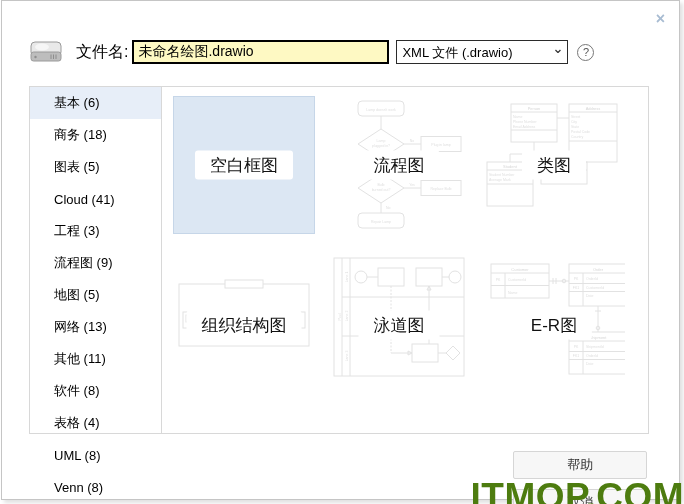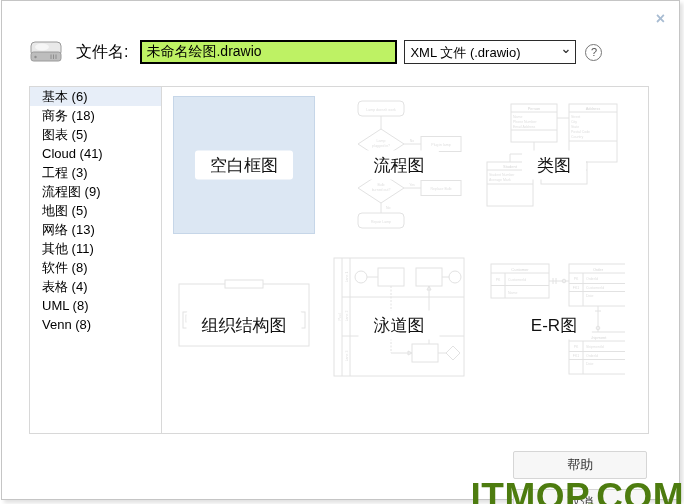--- a/index.html
+++ b/index.html
@@ -5,34 +5,34 @@
   html,body{margin:0;padding:0;width:684px;height:504px;background:#fff;overflow:hidden;
     font-family:"Liberation Sans","DejaVu Sans",sans-serif;}
   .dialog{position:absolute;left:1px;top:0;width:679px;height:500px;background:#fff;
     border:1px solid #c5c5c5;box-sizing:border-box;box-shadow:3px 3px 4px rgba(0,0,0,.12);}
   .close{position:absolute;top:11px;right:14px;color:#a8bcd2;font-size:16px;font-weight:bold;
     line-height:14px;cursor:pointer;}
   
   .file-row{position:absolute;left:27px;top:36px;height:30px;display:flex;align-items:center;}
   .disk{width:34px;height:30px;flex:0 0 auto;}
   .fn-label{margin-left:13px;font-size:16px;color:#000;white-space:nowrap;}
-  .fn-input{margin-left:12px;width:245px;height:18px;border:2px solid #000;font-size:14px;
-    padding:1px 4px;font-family:inherit;color:#000;outline:none;background:#bef264;}
+  .fn-input{margin-left:4px;width:245px;height:18px;border:2px solid #000;font-size:14px;
+    padding:1px 4px;font-family:inherit;color:#000;outline:none;background:#fef9c3;}
   .sel-wrap{position:relative;margin-left:7px;width:172px;height:24px;}
   .sel-wrap select{width:100%;height:100%;border:1px solid #2b2b2b;border-radius:0;background:#fff;
     font-size:13px;font-family:inherit;color:#000;padding:0 18px 0 5px;
     -webkit-appearance:none;-moz-appearance:none;appearance:none;}
   .sel-chev{position:absolute;right:5px;top:1px;font-size:13px;color:#333;font-weight:bold;pointer-events:none;}
   .help-circle{margin-left:9px;width:15px;height:15px;border:1px solid #777;border-radius:50%;
     color:#555;font-size:11px;display:flex;align-items:center;justify-content:center;cursor:pointer;}
   
   .picker{position:absolute;left:27px;top:85px;width:620px;height:348px;border:1px solid #d8d8d8;
     box-sizing:border-box;display:flex;background:#fff;}
   .cats{width:132px;flex:0 0 132px;border-right:1px solid #d8d8d8;box-sizing:border-box;}
-  .cat{height:19px;display:flex;align-items:center;padding-left:12px;font-size:13px;color:#000;cursor:pointer;}
+  .cat{height:32px;display:flex;align-items:center;padding-left:24px;font-size:13px;color:#000;cursor:pointer;}
   .cat.selected{background:#e7eef8;}
   .tpls{flex:1;padding:9px 0 0 11px;display:grid;grid-template-columns:repeat(3,142px);
     grid-auto-rows:138px;column-gap:13px;row-gap:22px;align-content:start;}
   .tile{position:relative;width:142px;height:138px;cursor:pointer;box-sizing:border-box;}
   .tile.selected{background:#dce7f3;border:1px solid #c6d6e8;}
   .tile-label{position:absolute;left:50%;top:50%;transform:translate(-50%,-50%);background:#fff;
     padding:3px 15px;font-size:17px;color:#111;white-space:nowrap;border-radius:3px;z-index:2;}
   .tile svg{position:absolute;left:0;top:0;z-index:1;}
   .pv{stroke:#e2e2e2;fill:none;stroke-width:1;}
   .pv-f{stroke:#e2e2e2;fill:#fff;stroke-width:1;}

